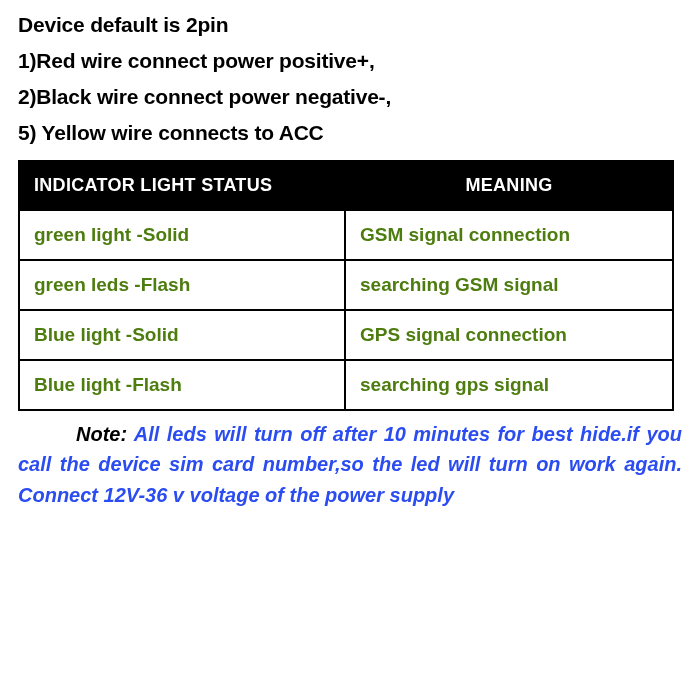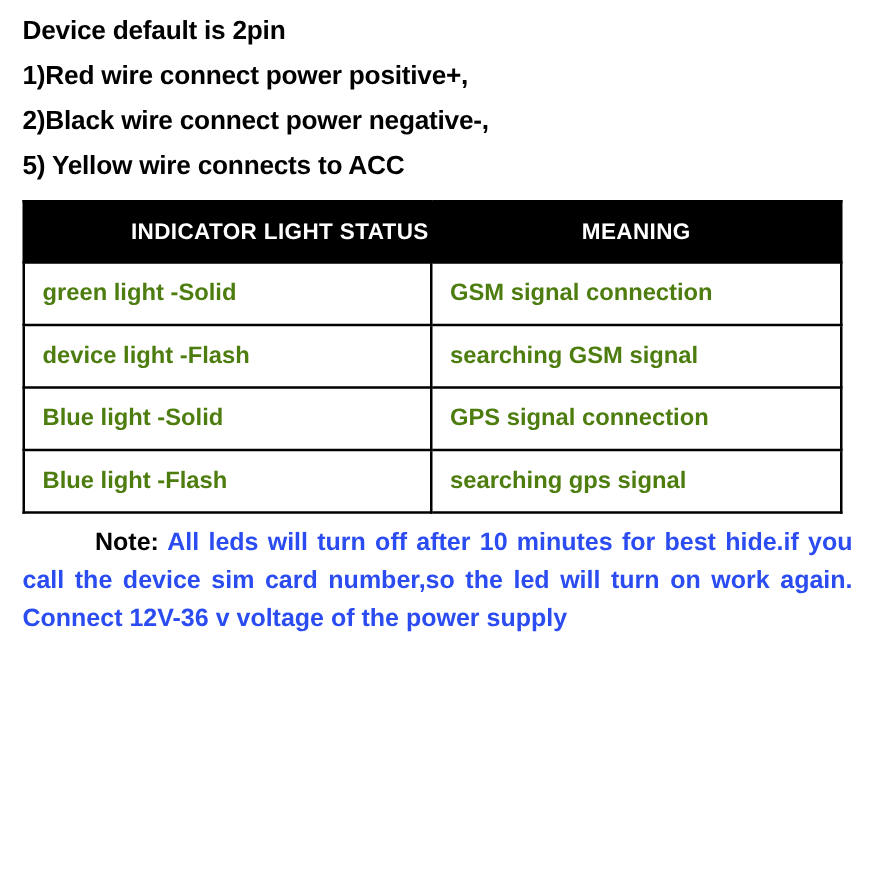--- a/index.html
+++ b/index.html
@@ -50,39 +50,40 @@
   table.status-table thead th {
     background: #000000;
     color: #ffffff;
     text-align: center;
     letter-spacing: 0.3px;
     font-size: 18px;
     border-color: #000000;
     height: 49px;
   }
   table.status-table thead th.col-left {
-    text-align: right;
+    text-align: left;
     padding-left: 14px;
   }
   table.status-table tbody td {
     background: #ffffff;
     color: #4d7c0f;
     padding-left: 14px;
     text-align: left;
   }
   .col-1 { width: 326px; }
   .col-2 { width: 328px; margin-top: 38px; }
 
   .note-block {
     margin: 8px 4px 0 4px;
     font-size: 20px;
     font-weight: bold;
     line-height: 1.52;
     text-align: justify;
     text-justify: inter-word;
+    font-style: italic;
   }
   .note-label {
     color: #000000;
     padding-left: 58px;
   }
   .note-text {
     color: #2b4cf0;
   }
 </style>
 </head>
@@ -103,21 +104,21 @@
         <th class="col-1 col-left">INDICATOR LIGHT STATUS</th>
         <th class="col-2">MEANING</th>
       </tr>
     </thead>
     <tbody>
       <tr>
         <td class="col-1">green light -Solid</td>
         <td class="col-2">GSM signal connection</td>
       </tr>
       <tr>
-        <td class="col-1">device light -Flash</td>
+        <td class="col-1">green leds -Flash</td>
         <td class="col-2">searching GSM signal</td>
       </tr>
       <tr>
         <td class="col-1">Blue light -Solid</td>
         <td class="col-2">GPS signal connection</td>
       </tr>
       <tr>
         <td class="col-1">Blue light -Flash</td>
         <td class="col-2">searching gps signal</td>
       </tr>

